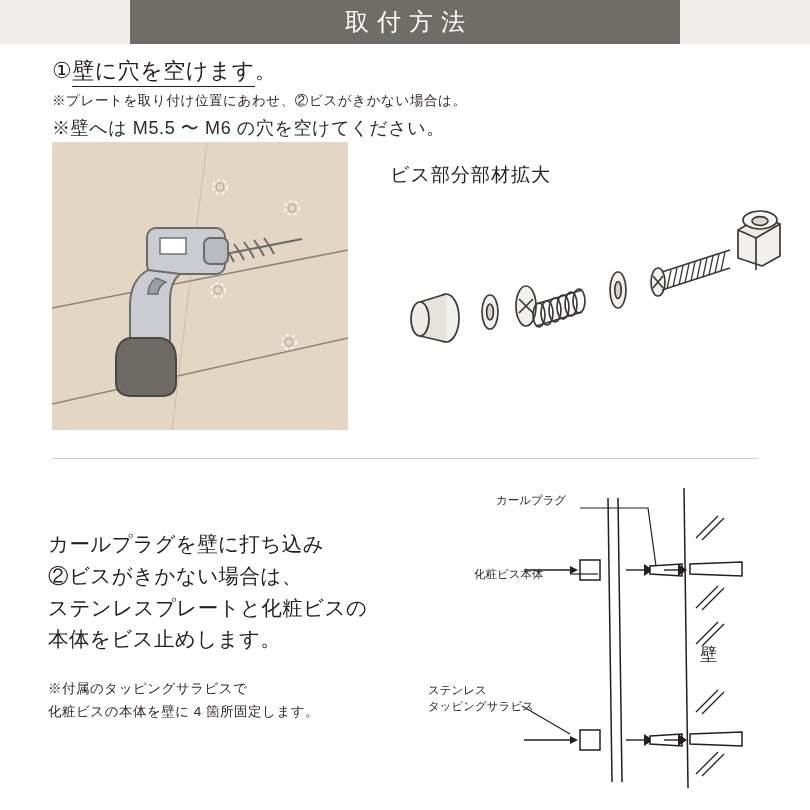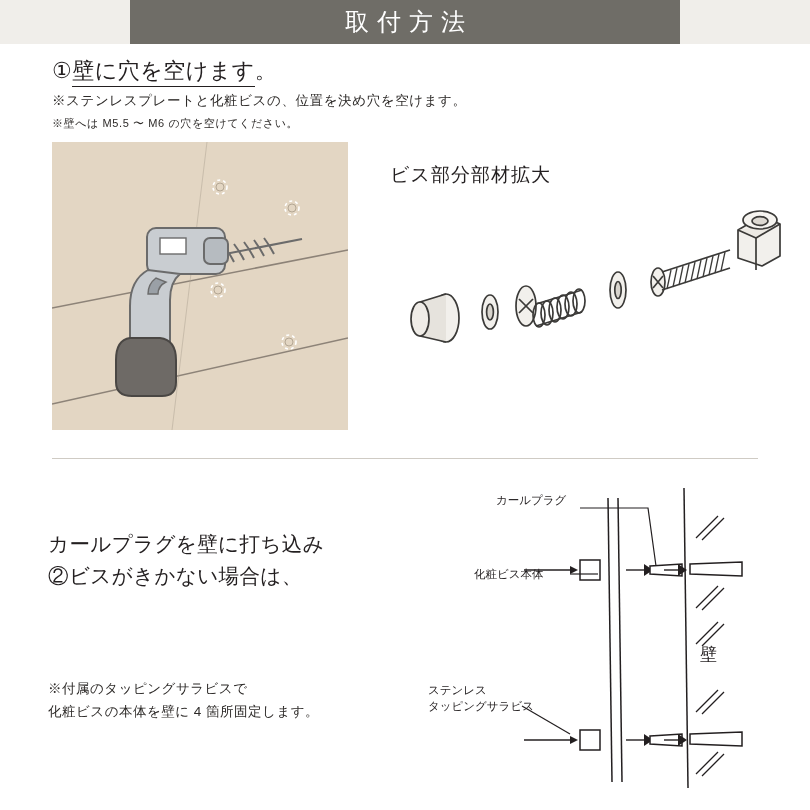--- a/index.html
+++ b/index.html
@@ -66,21 +66,21 @@
     left: 52px;
     top: 92px;
     font-size: 13.5px;
     letter-spacing: 0.6px;
     color: #2d2a28;
   }
   .s1-note2 {
     position: absolute;
     left: 52px;
     top: 116px;
-    font-size: 11px;
+    font-size: 18px;
     letter-spacing: 0.6px;
     color: #2d2a28;
   }
   
   .photo {
     position: absolute;
     left: 52px;
     top: 142px;
     width: 296px;
     height: 288px;
@@ -159,21 +159,21 @@
 
   <div class="header-band">
     <div class="header-center">
       <span class="header-title">取付方法</span>
     </div>
   </div>
 
   <div class="s1-heading">
     <span>①</span><span class="u">壁に穴を空けます</span><span>。</span>
   </div>
-  <div class="s1-note1">※ステンレスプレートと化粧ビスの、位置を決め穴を空けます。</div>
+  <div class="s1-note1">※プレートを取り付け位置にあわせ、②ビスがきかない場合は。</div>
   <div class="s1-note2">※壁へは M5.5 〜 M6 の穴を空けてください。</div>
 
   <div class="photo">
     <svg width="296" height="288" viewBox="0 0 296 288">
       <rect x="0" y="0" width="296" height="288" fill="#e3d6c3"></rect>
 
       <path d="M0 166 L296 108" stroke="#8d8378" stroke-width="1.6" fill="none"></path>
       <path d="M0 262 L296 196" stroke="#8d8378" stroke-width="1.6" fill="none"></path>
       <path d="M120 288 L155 0" stroke="#b3a797" stroke-width="1" fill="none" opacity="0.55"></path>
 
@@ -282,20 +282,22 @@
         </g>
       </g>
     </svg>
   </div>
 
   <div class="divider"></div>
 
   <div class="s2-heading">
     <div>カールプラグを壁に打ち込み</div>
     <div>②ビスがきかない場合は、</div>
+    <div>ステンレスプレートと化粧ビスの</div>
+    <div>本体をビス止めします。</div>
   </div>
   <div class="s2-note">
     <div>※付属のタッピングサラビスで</div>
     <div>化粧ビスの本体を壁に 4 箇所固定します。</div>
   </div>
 
   <div class="wall-diagram">
     <svg width="400" height="310" viewBox="0 0 400 310">
       <g fill="none" stroke="#231f20" stroke-width="1.5">
 

